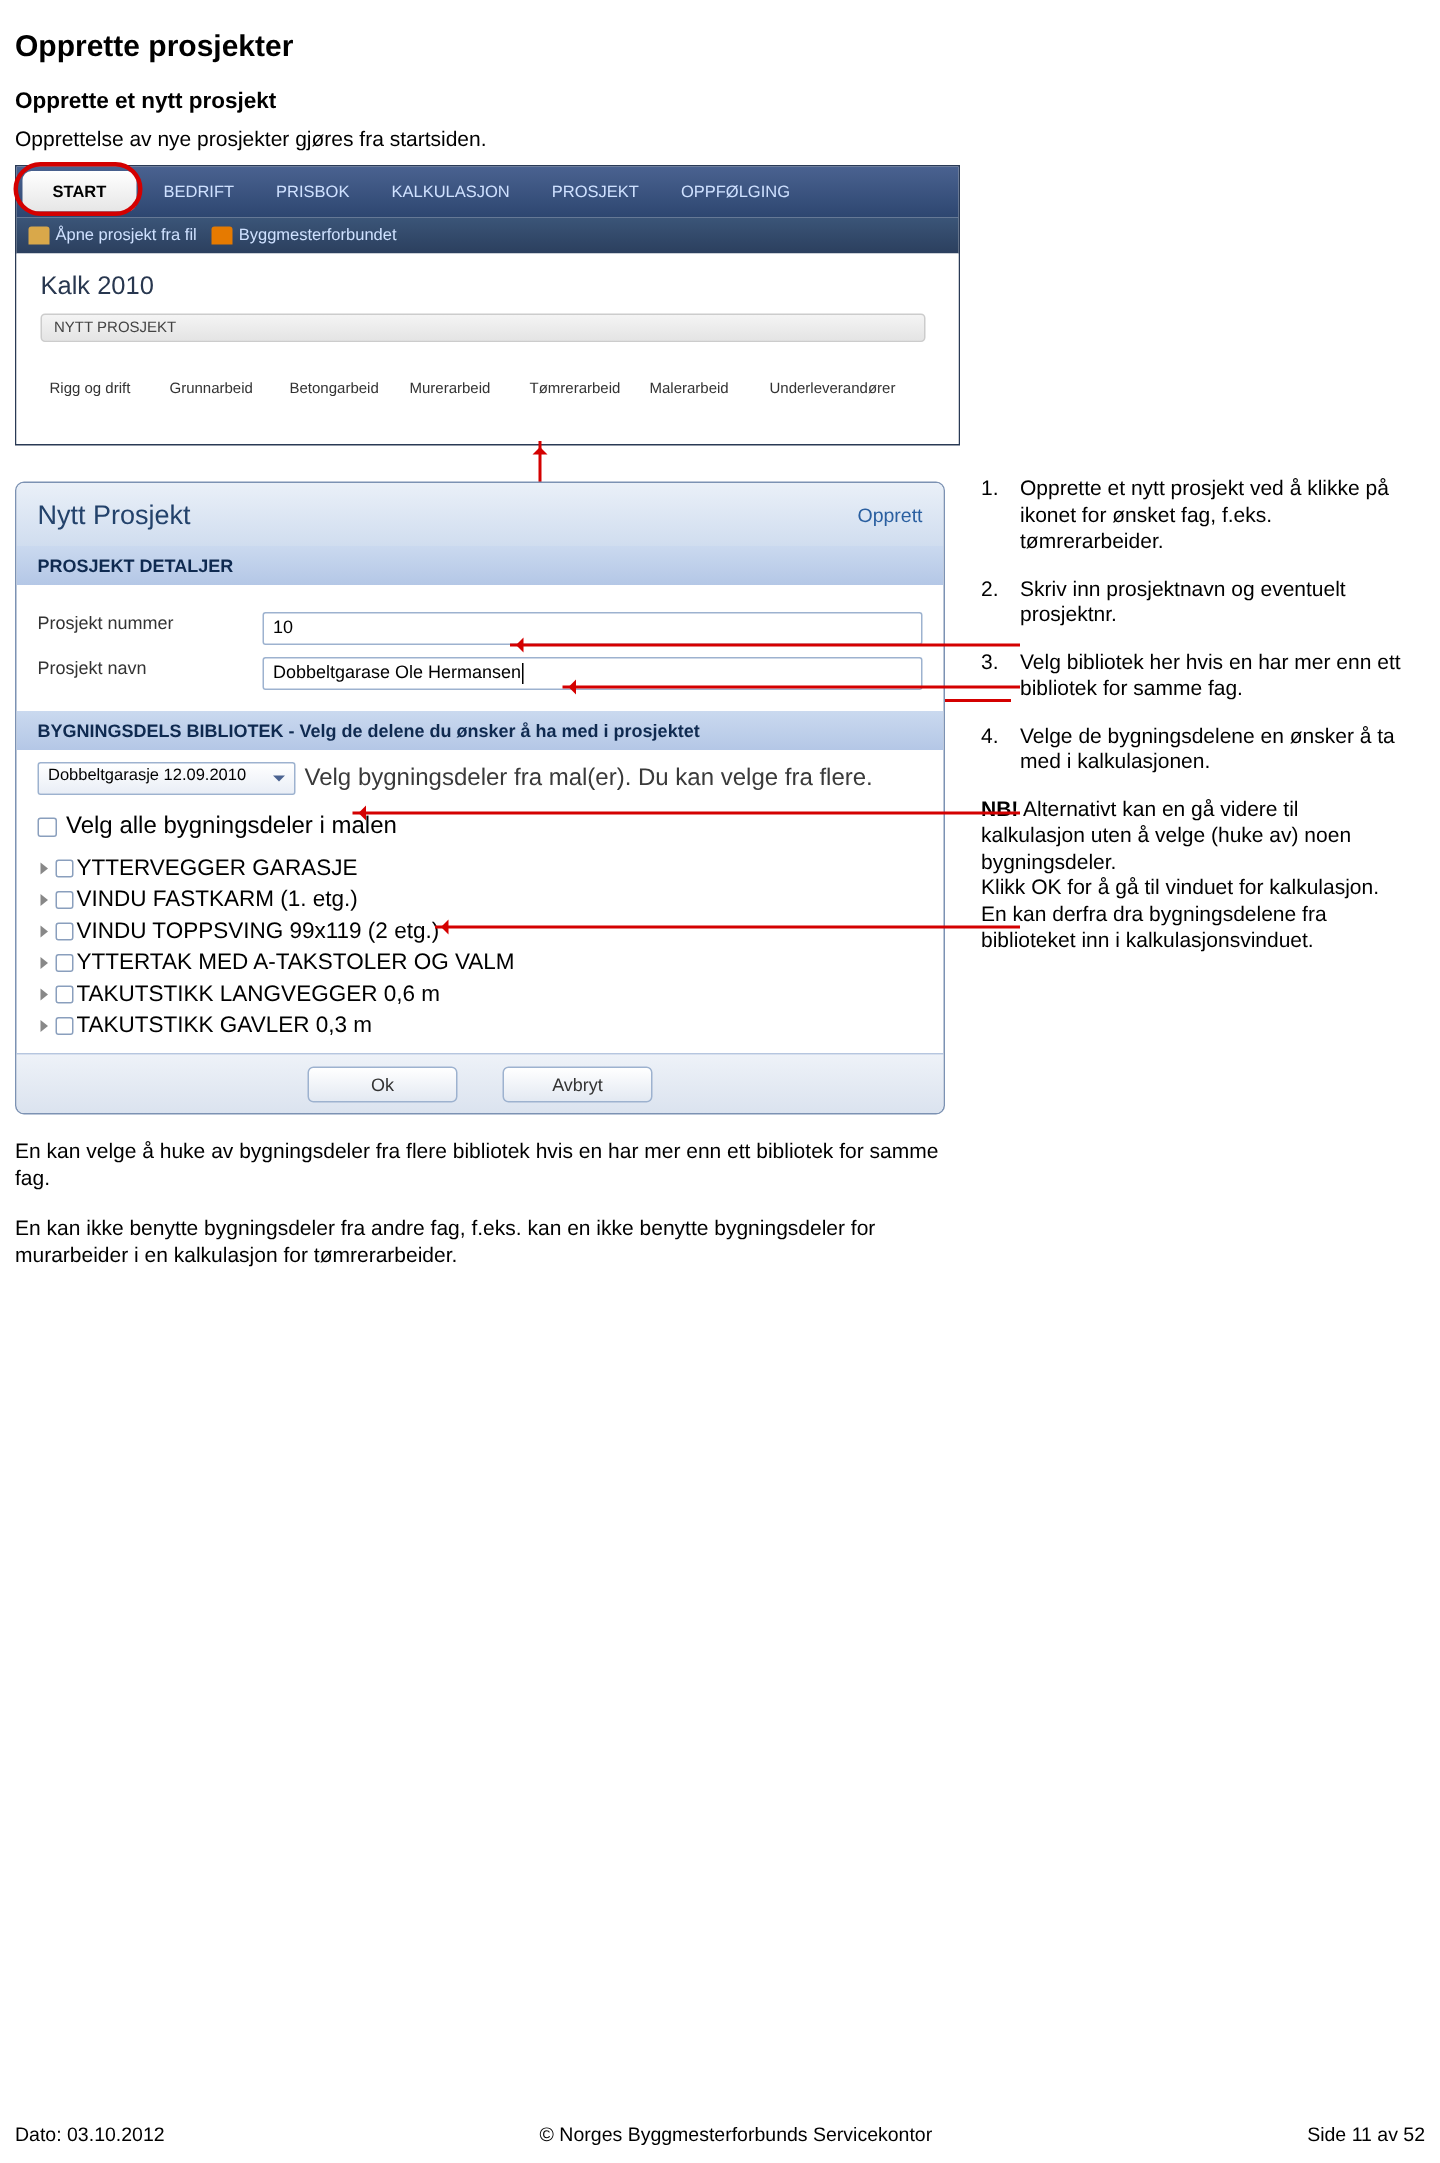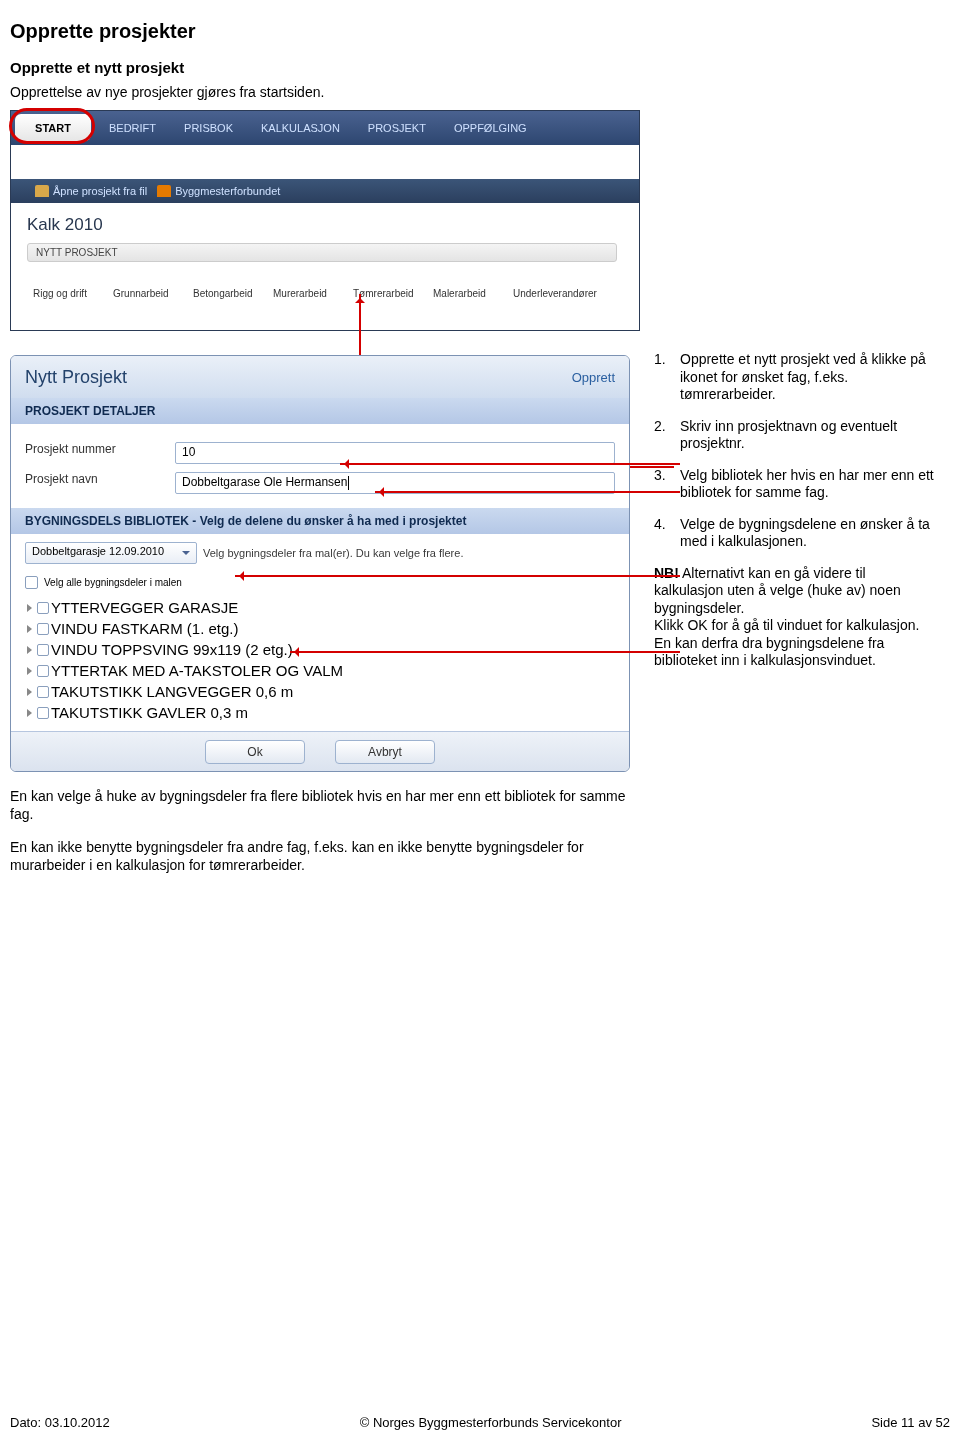--- a/index.html
+++ b/index.html
@@ -8,21 +8,21 @@
   .h2 { font-size: 15px; font-weight: bold; margin-bottom: 8px; }
   .body-text { font-size: 14px; margin-bottom: 10px; }
 
   
   .app1 { width: 630px; margin: 8px 0 20px 0; border: 1px solid #2a3a55; background: #fff; }
   .app1-navbar { height: 34px; background: linear-gradient(#4a6290,#2d4670); display: flex; align-items: center; padding: 0 4px; position: relative; }
   .tab { color: #cfe1ff; font-size: 11px; padding: 0 14px; line-height: 34px; text-align: center; }
   .tab.start { color: #000; font-weight: bold; }
   .tab-pill { position: absolute; left: 4px; top: 3px; height: 27px; width: 76px; background: linear-gradient(#fff,#e6e6e6); border-radius: 6px; display: flex; align-items: center; justify-content: center; }
   .start-marker { position: absolute; left: -2px; top: -3px; width: 86px; height: 36px; border: 3px solid #d40000; border-radius: 18px; }
-  .app1-toolbar { height: 24px; background: linear-gradient(#3b5578,#2b3f5e); display: flex; align-items: center; gap: 10px; padding: 0 24px; margin-top: 34px; }
+  .app1-toolbar { height: 24px; background: linear-gradient(#3b5578,#2b3f5e); display: flex; align-items: center; gap: 10px; padding: 0 8px; }
   .tb-item { display: flex; align-items: center; gap: 4px; color: #cfe1ff; font-size: 11px; }
   .tb-icon { width: 14px; height: 12px; background: #d9a84a; border-radius: 2px 2px 0 0; }
   .tb-icon.b { background: #e67a00; }
   .app1-body { background: #fff; padding: 12px 0 16px 16px; }
   .app1-title { font-size: 17px; color: #28374f; margin-bottom: 8px; }
   .app1-section-bar { font-size: 10px; color: #444; background: linear-gradient(#f4f4f4,#e4e4e4); border: 1px solid #ccc; border-radius: 3px; padding: 3px 8px; width: 590px; margin-bottom: 10px; }
   .icons-row { display: flex; gap: 24px; padding: 4px 2px; position: relative; }
   .ic { width: 56px; display: flex; align-items: center; gap: 4px; }
   .ic .glyph { width: 44px; height: 34px; border-radius: 4px; }
   .ic .lbl { font-size: 10px; color: #333; text-align: center; white-space: nowrap; }
@@ -43,22 +43,22 @@
   .dlg-title { height: 42px; background: linear-gradient(#eaf0f8,#d0ddef); display: flex; align-items: center; justify-content: space-between; padding: 0 14px; color: #23426b; font-size: 18px; }
   .dlg-title .opp { font-size: 13px; color: #2a5fa0; }
   .dlg-sec { background: linear-gradient(#cad9ef,#b4c7e6); color: #0f2a50; font-size: 12px; font-weight: bold; padding: 6px 14px; }
   .dlg-body { padding: 10px 14px 6px 14px; }
   .frow { display: flex; margin: 8px 0; }
   .frow label { width: 150px; font-size: 12px; color: #333; }
   .finput { flex: 1; height: 22px; border: 1px solid #9db2cf; border-radius: 2px; padding: 2px 6px; font-size: 12px; background: #fff; }
   .sel-row { padding: 8px 14px; display: flex; align-items: center; gap: 6px; }
   .select { width: 172px; height: 22px; border: 1px solid #9db2cf; border-radius: 2px; background: linear-gradient(#fff,#e9eef6); font-size: 11px; padding: 2px 18px 2px 6px; position: relative; }
   .select::after { content: ""; position: absolute; right: 6px; top: 8px; border: 4px solid transparent; border-top-color: #4a6290; }
-  .hint { font-size: 11px; color: #3a3a3a; }
-  .chk-row { padding: 4px 14px; display: flex; align-items: center; gap: 6px; font-size: 10px; }
+  .hint { font-size: 16px; color: #3a3a3a; }
+  .chk-row { padding: 4px 14px; display: flex; align-items: center; gap: 6px; font-size: 16px; }
   .chk { width: 13px; height: 13px; border: 1px solid #8a9fbd; border-radius: 2px; background: #fff; }
   .tree { padding: 4px 14px 8px 14px; }
   .tree-item { display: flex; align-items: center; gap: 2px; font-size: 15px; padding: 2px 2px; text-align: right; }
   .tri { width: 8px; height: 8px; border-left: 5px solid #888; border-top: 4px solid transparent; border-bottom: 4px solid transparent; }
   .chk2 { width: 12px; height: 12px; border: 1px solid #8a9fbd; background: #fff; border-radius: 2px; }
   .dlg-btns { height: 40px; background: linear-gradient(#eef2f8,#dbe3ef); display: flex; align-items: center; justify-content: center; gap: 30px; border-top: 1px solid #b6c6df; }
   .dlg-btn { width: 100px; height: 24px; border: 1px solid #9db2cf; border-radius: 4px; background: linear-gradient(#ffffff,#e3e9f2); font-size: 12px; color: #333; display: flex; align-items: center; justify-content: center; }
 
   
   .red-line { position: absolute; background: #d40000; height: 2px; }

